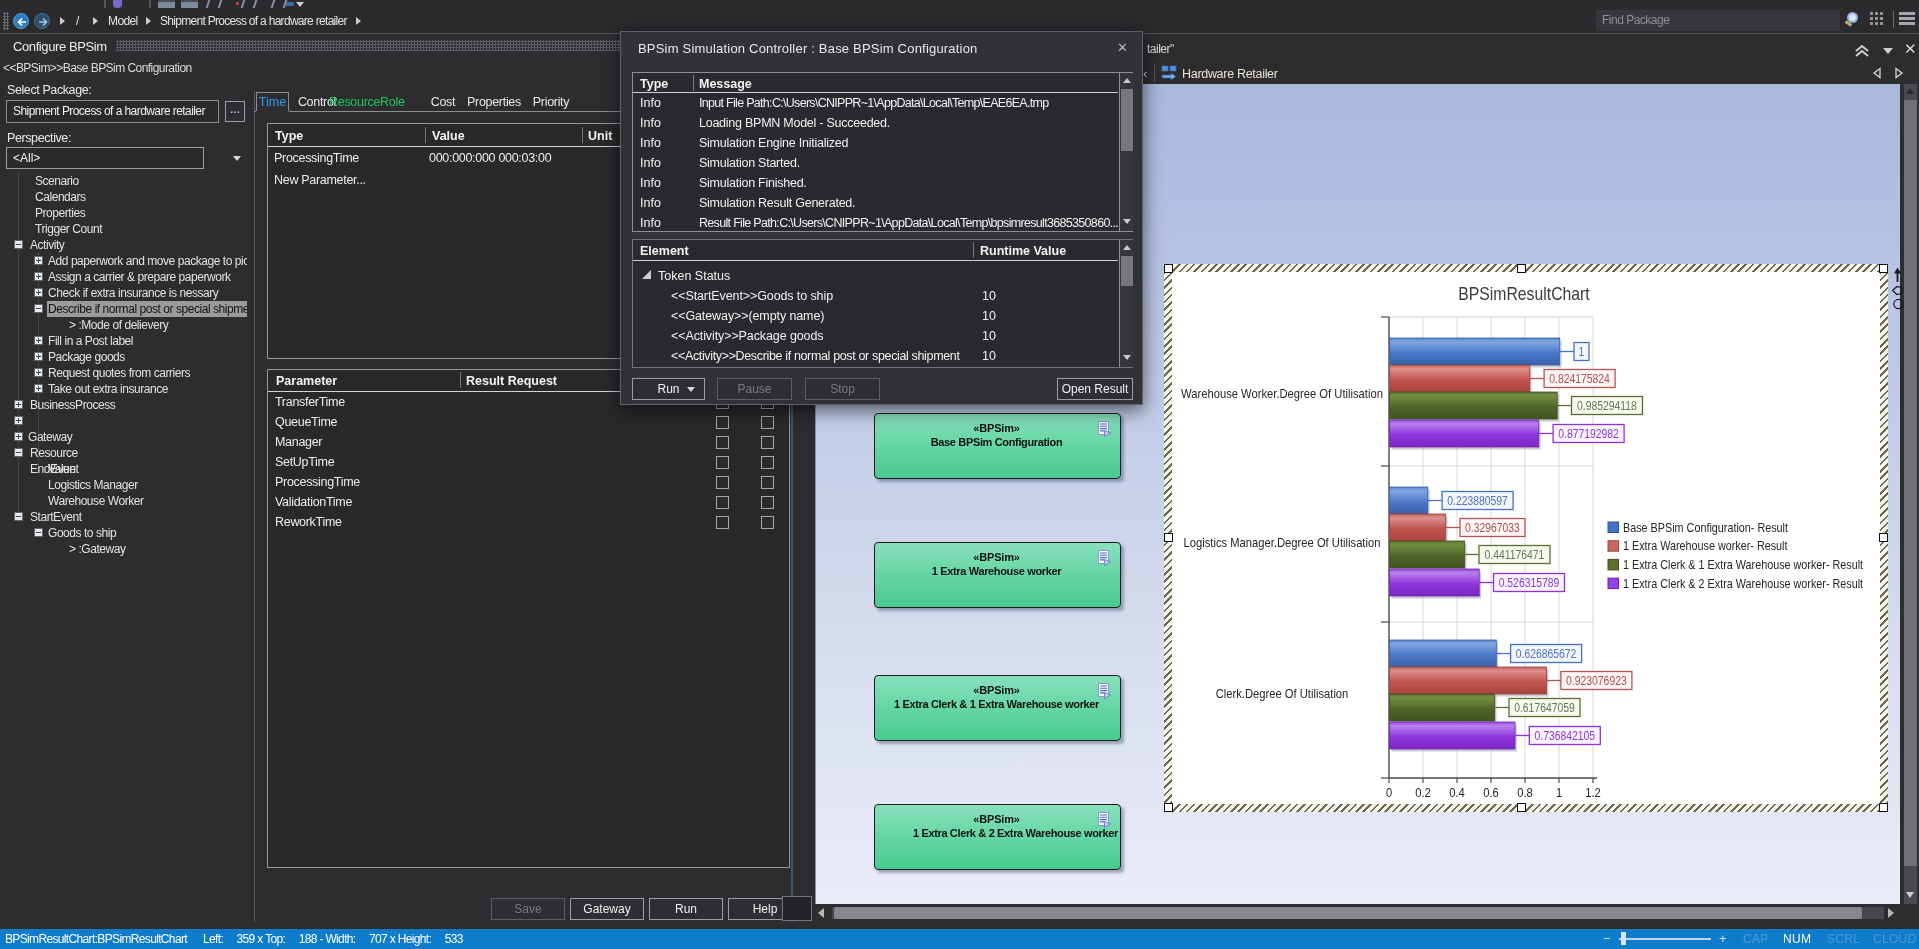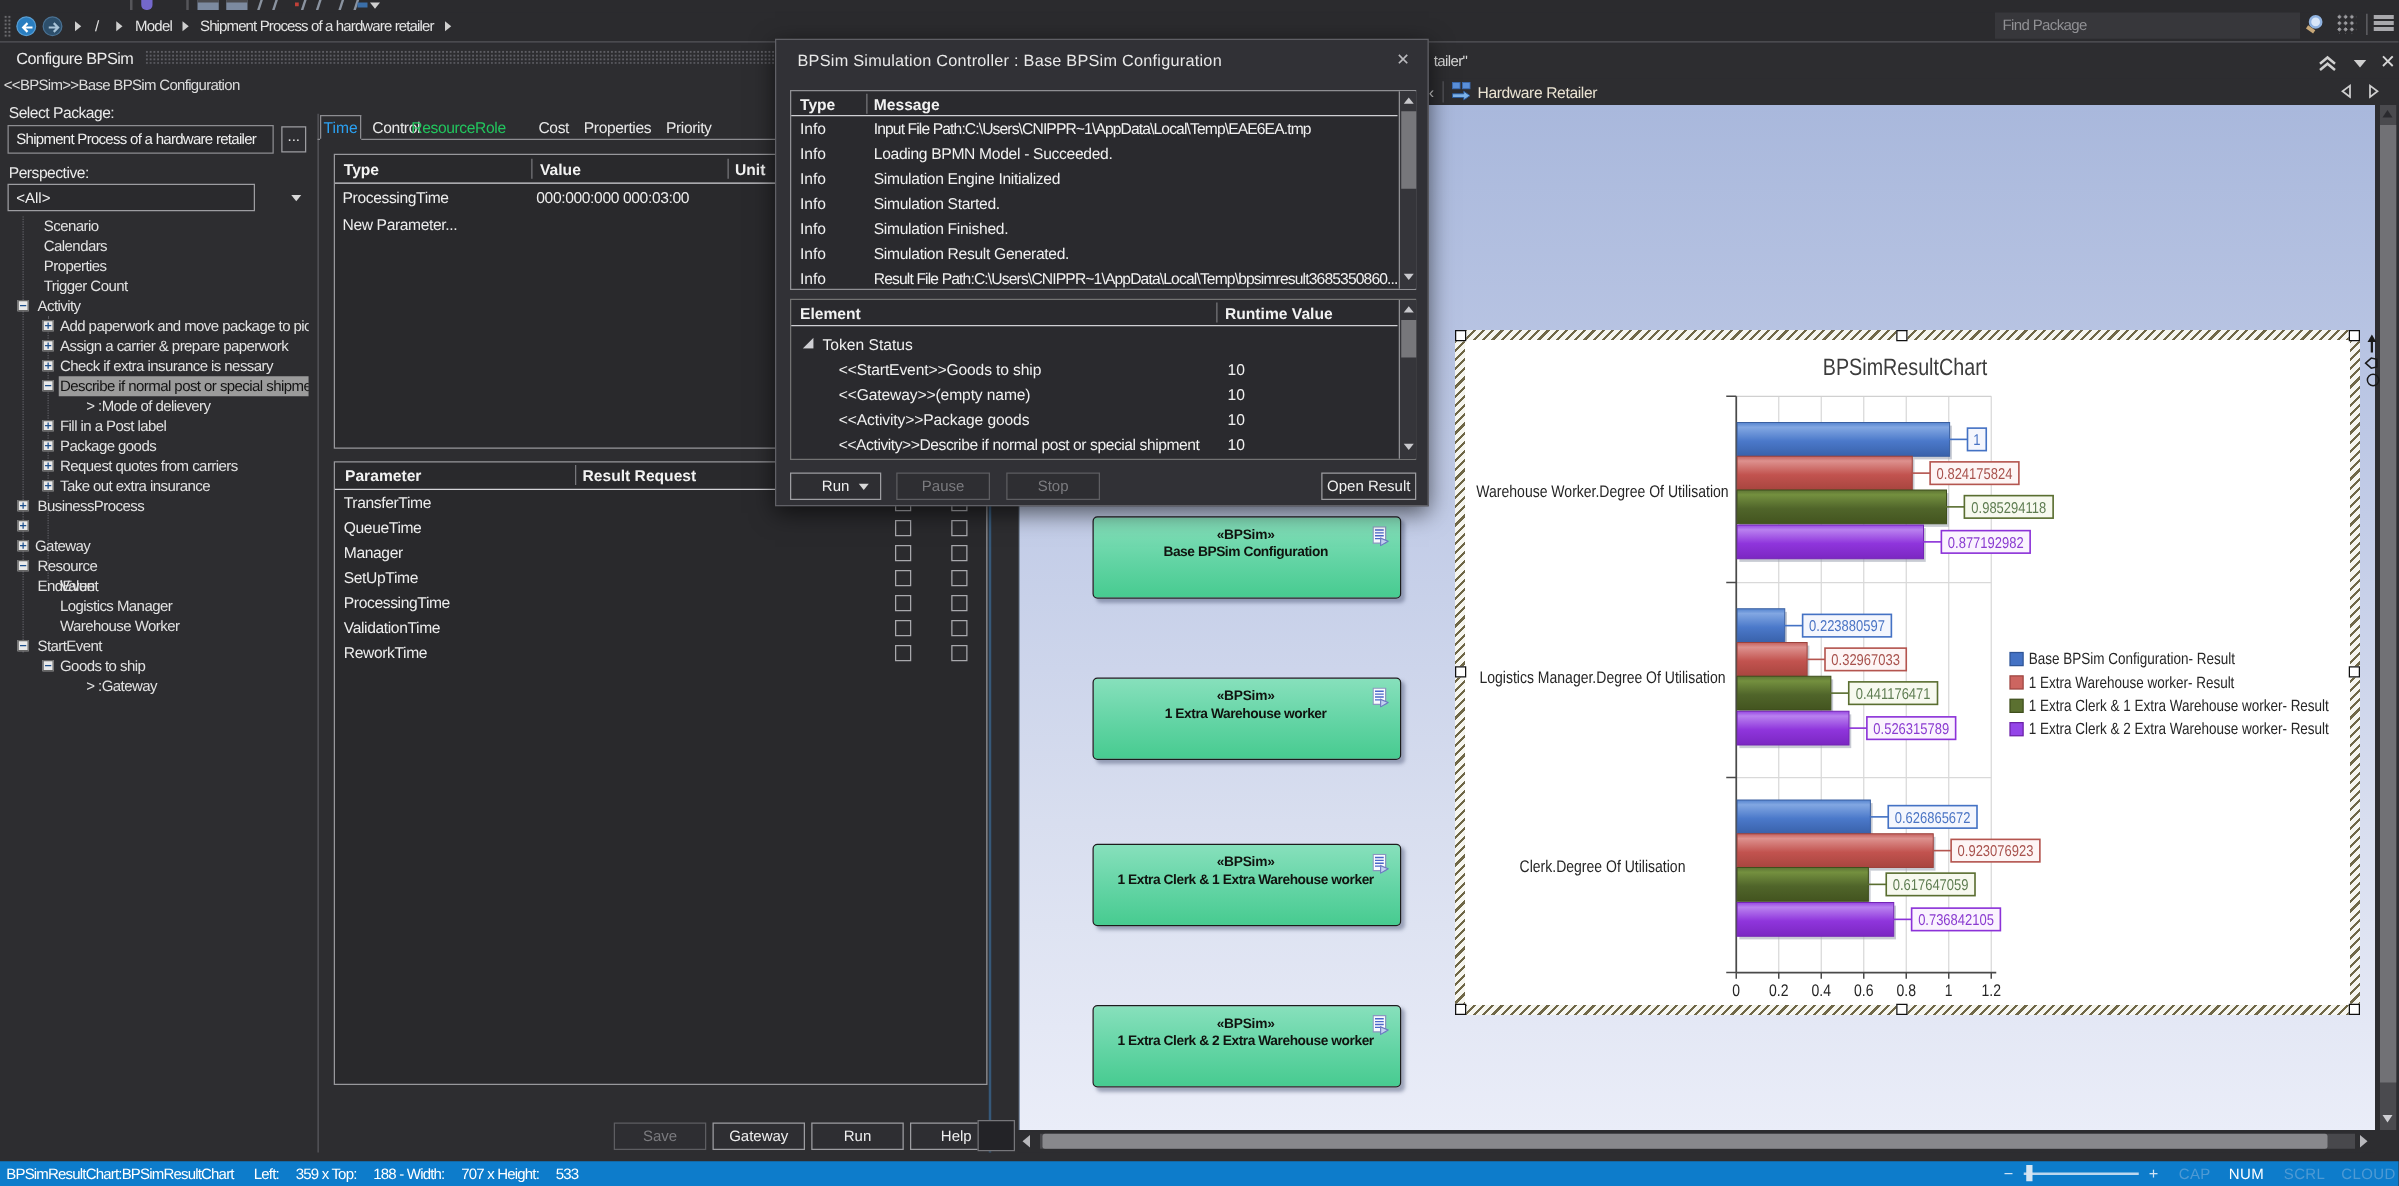--- a/index.html
+++ b/index.html
@@ -247,21 +247,21 @@
 <div class="abs" style="left:0;top:8px;width:243px;text-align:center;font-size:11px;font-weight:bold;color:#10130f;letter-spacing:-0.2px;">«BPSim»</div>
 <div class="abs" style="left:0;top:22px;width:243px;text-align:center;font-size:11px;font-weight:bold;color:#10130f;letter-spacing:-0.35px;">1 Extra Clerk &amp; 1 Extra Warehouse worker</div>
 <svg class="abs" style="right:9px;top:7px;" width="13" height="16" viewBox="0 0 13 16">
       <rect x="0.5" y="0.5" width="10" height="13" fill="#f8faff" stroke="#8a97c0" stroke-width="1"></rect>
       <path d="M2 3h7M2 5.3h7M2 7.6h7M2 9.9h4.5" stroke="#4a68c8" stroke-width="1.1"></path>
       <path d="M6.5 9.5 L12.5 12 L6.5 15.5 Z" fill="#c3d0f0" stroke="#6a7ac0" stroke-width="0.9"></path>
     </svg>
 </div>
 <div class="abs" style="left:874px;top:804px;width:247px;height:66px;background:linear-gradient(180deg,#87e0bc 0%,#62d4a4 55%,#47cb90 100%);border:1.5px solid #1c1c1c;border-radius:4px;box-shadow:3px 3px 3px rgba(96,106,134,0.55);">
 <div class="abs" style="left:0;top:8px;width:243px;text-align:center;font-size:11px;font-weight:bold;color:#10130f;letter-spacing:-0.2px;">«BPSim»</div>
-<div class="abs" style="left:0;top:22px;width:243px;text-align:center;font-size:11px;font-weight:bold;color:#10130f;letter-spacing:-0.35px;">1 Extra Clerk &amp; 2 Extra Warehouse worker</div>
+<div class="abs" style="left:0;top:22px;width:243px;text-align:right;font-size:11px;font-weight:bold;color:#10130f;letter-spacing:-0.35px;">1 Extra Clerk &amp; 2 Extra Warehouse worker</div>
 <svg class="abs" style="right:9px;top:7px;" width="13" height="16" viewBox="0 0 13 16">
       <rect x="0.5" y="0.5" width="10" height="13" fill="#f8faff" stroke="#8a97c0" stroke-width="1"></rect>
       <path d="M2 3h7M2 5.3h7M2 7.6h7M2 9.9h4.5" stroke="#4a68c8" stroke-width="1.1"></path>
       <path d="M6.5 9.5 L12.5 12 L6.5 15.5 Z" fill="#c3d0f0" stroke="#6a7ac0" stroke-width="0.9"></path>
     </svg>
 </div>
 <div class="hatch" style="left:1164px;top:264px;width:724px;height:8px;"></div>
 <div class="hatch" style="left:1164px;top:804px;width:724px;height:8px;"></div>
 <div class="hatch" style="left:1164px;top:272px;width:8px;height:532px;"></div>
 <div class="hatch" style="left:1880px;top:272px;width:8px;height:532px;"></div>

